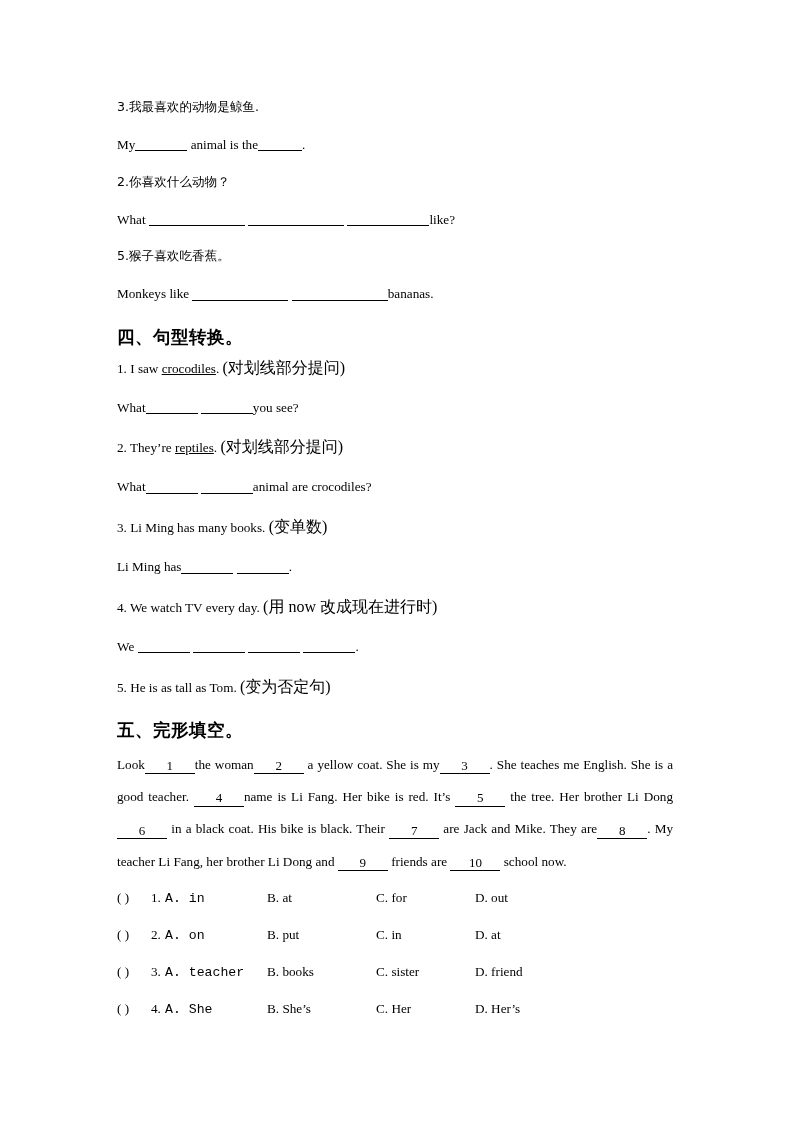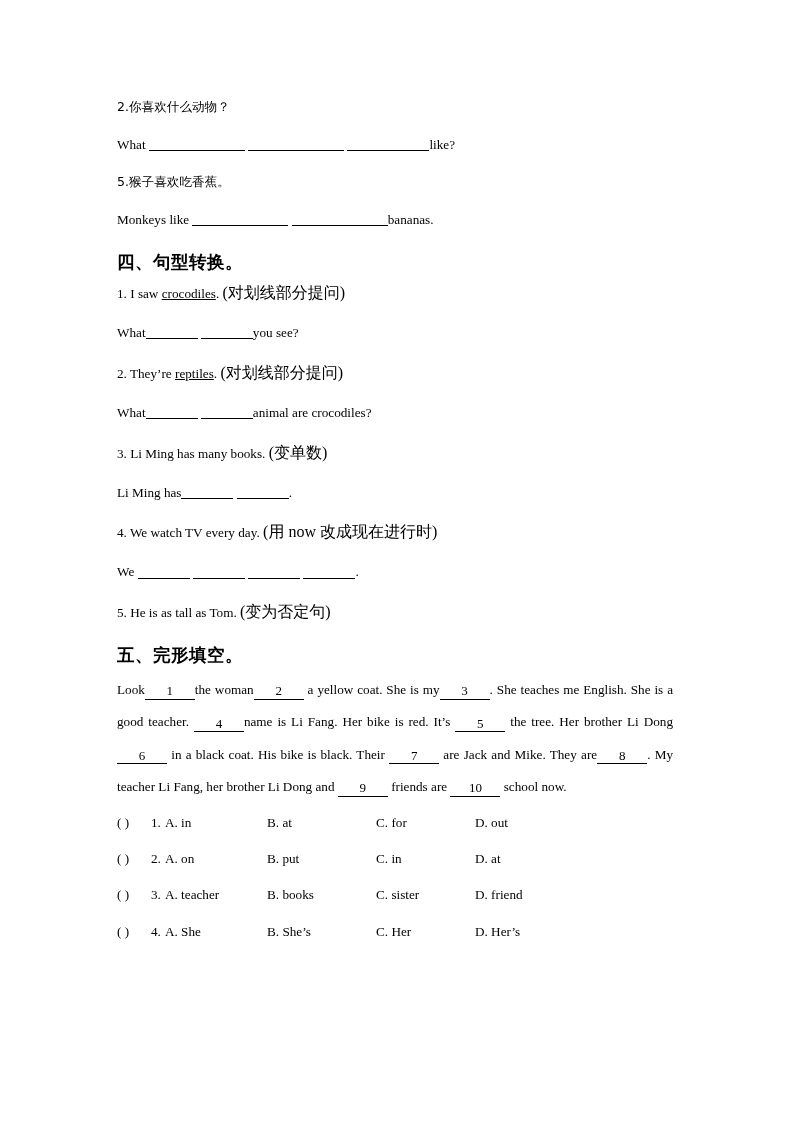--- a/index.html
+++ b/index.html
@@ -108,32 +108,36 @@
     display: inline-block;
     width: 34px;
   }
   .mc-num {
     display: inline-block;
     width: 14px;
   }
   .mc-opt {
     display: inline-block;
   }
-  .mc-opt.a { width: 102px; }
+  .mc-opt.a { width: 102px; font-family: Liberation Mono, monospace; }
   .mc-opt.b { width: 93px; }
   .mc-opt.c { width: 99px; margin-left: 16px; }
   .mc-opt.d { width: 80px; }
 </style>
 </head>
 <body>
 
 <div class="page">
   <div class="content">
 
-
+    <div class="line cn first">3.我最喜欢的动物是鲸鱼.</div>
+
+    <div class="line">
+      <span>My</span><span class="blk blk-m"></span><span> animal is the</span><span class="blk blk-s"></span><span>.</span>
+    </div>
 
     <div class="line cn">2.你喜欢什么动物？</div>
 
     <div class="line">
       <span>What </span><span class="blk blk-xl"></span>&nbsp;<span class="blk blk-xl"></span>&nbsp;<span class="blk blk-l"></span><span>like?</span>
     </div>
 
     <div class="line cn">5.猴子喜欢吃香蕉。</div>
 
     <div class="line">

